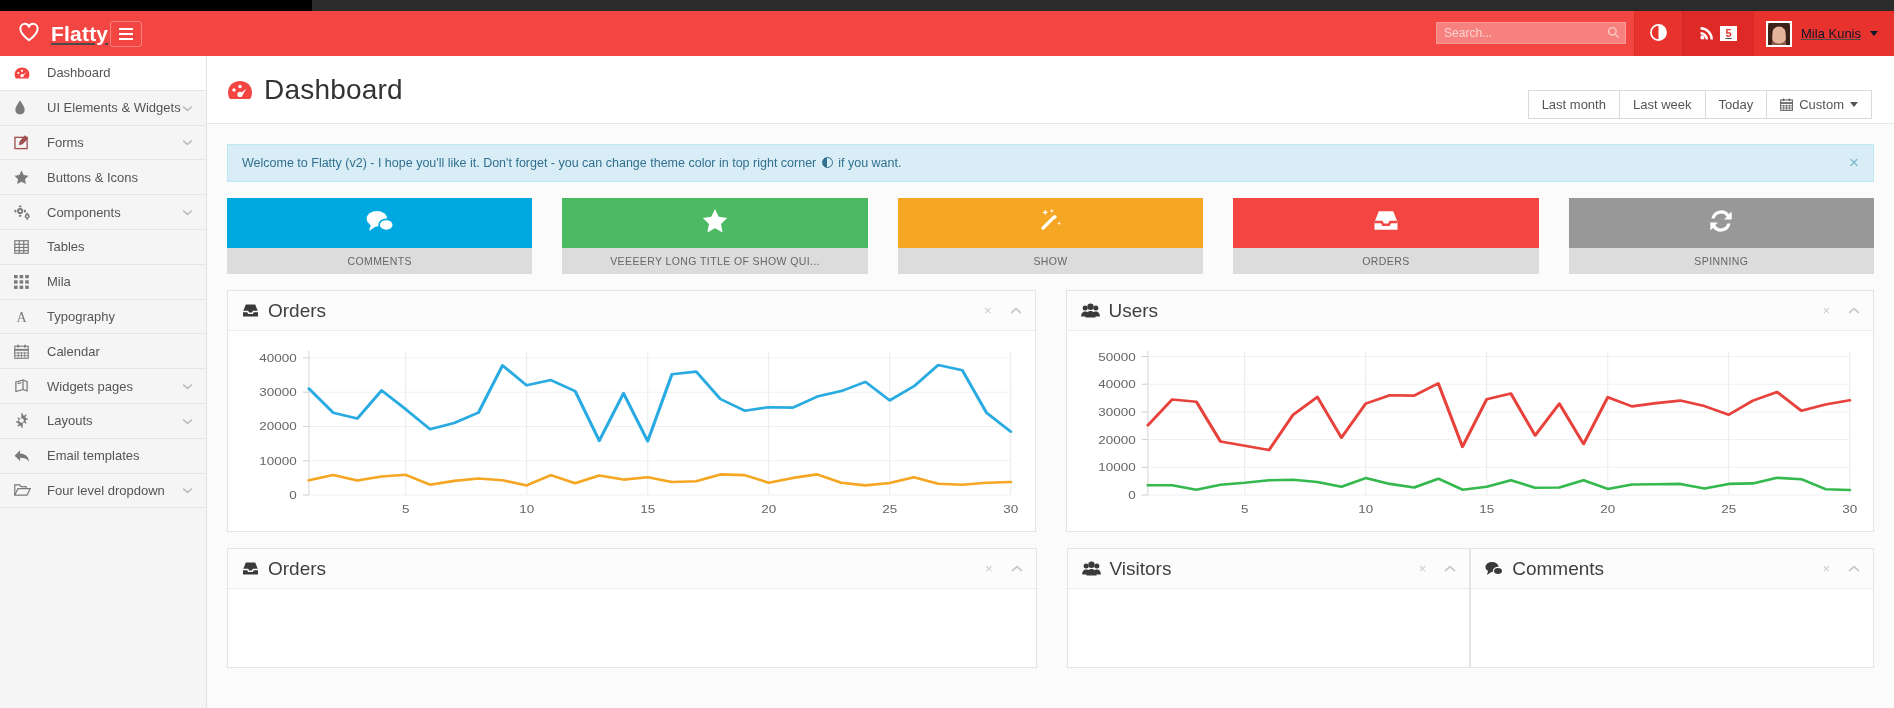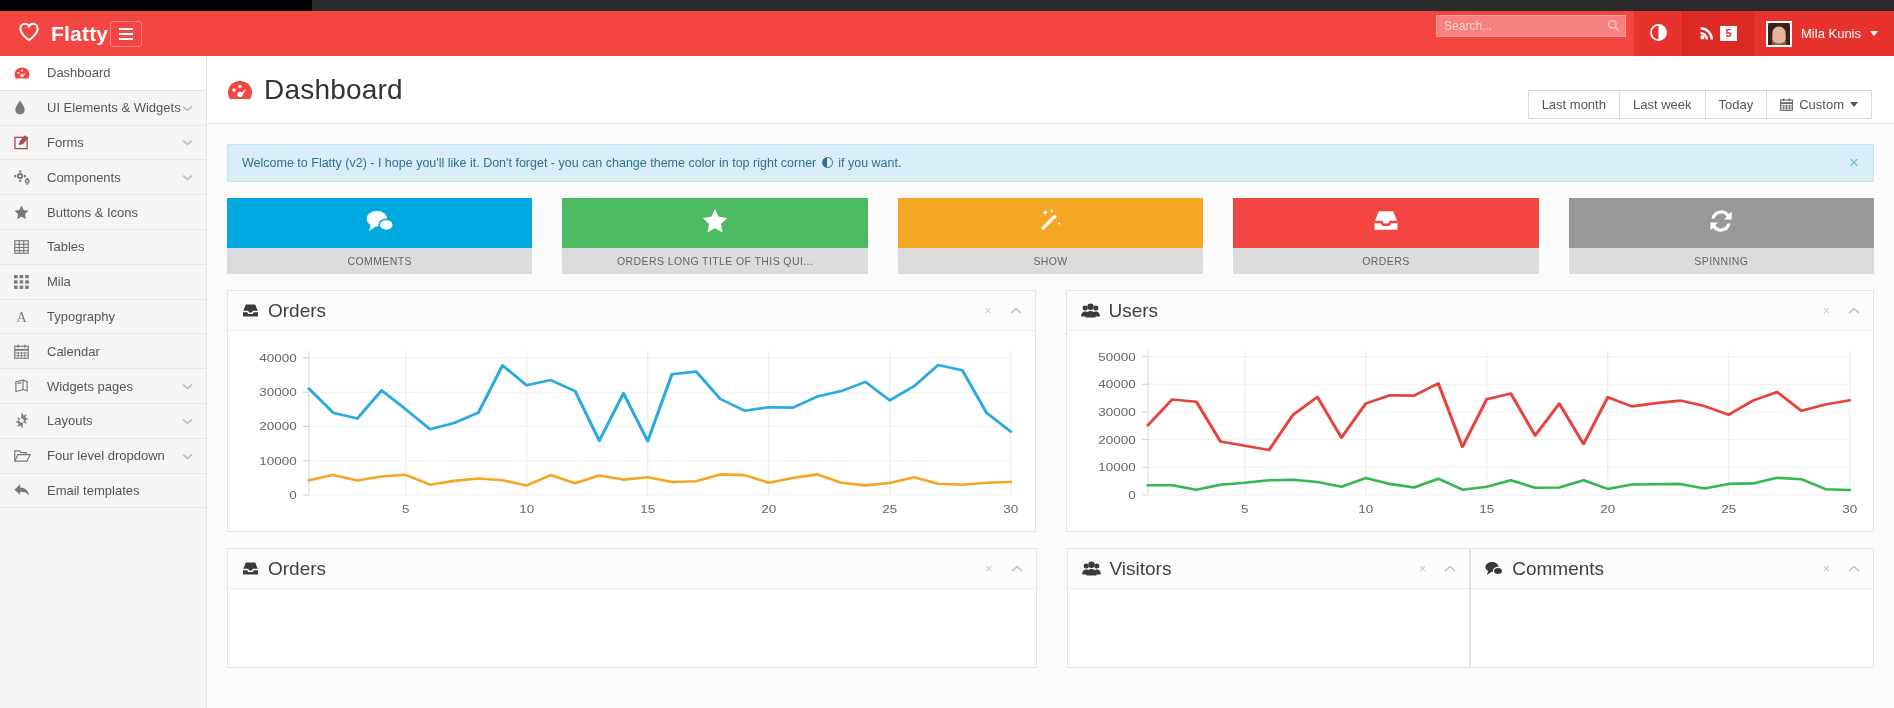--- a/index.html
+++ b/index.html
@@ -13,34 +13,35 @@
   }
   
   #browser-strip { height:11px; background:#000; display:flex; }
   #browser-strip .dark-a { width:312px; background:#000; }
   #browser-strip .dark-b { flex:1; background:#2b2b2b; }
 
   
   #navbar {
     height:45px; background:#f34541; display:flex; align-items:stretch;
     position:relative;
+    text-decoration:underline;
   }
   .brand {
     width:250px; display:flex; align-items:center; gap:11px; padding-left:18px;
     color:#fff;
   }
   .brand .heart { font-size:21px; line-height:1; }
   .brand .brand-name { font-size:21px; font-weight:bold; letter-spacing:.2px; }
   .sidebar-toggle {
     width:32px; height:26px; border:1px solid #f8817e; border-radius:3px;
     display:flex; align-items:center; justify-content:center; color:#fff;
     margin-left:6px; cursor:pointer; font-size:13px;
   }
   .nav-right { margin-left:auto; display:flex; align-items:stretch; }
-  .search-wrap { display:flex; align-items:flex-start; padding:4px 8px; }
+  .search-wrap { display:flex; align-items:flex-end; padding:12px 8px; }
   .search-box {
     position:relative; width:190px; height:22px;
     background:#f7817e; border:1px solid #f59c99;
   }
   .search-box input {
     width:100%; height:100%; background:transparent; border:0; outline:0;
     color:#fff; font-size:12px; padding:0 22px 0 7px;
     font-family:"Liberation Sans", sans-serif;
   }
   .search-box input::placeholder { color:#fcd4d2; }
@@ -53,21 +54,21 @@
     color:#fff; cursor:pointer; border-left:1px solid rgba(0,0,0,.05);
   }
   .nav-icon-btn.dark { background:#e8322d; }
   .nav-icon-btn.dark2 { background:#dd2a26; width:72px; gap:5px; }
   .badge-count {
     background:#fff; color:#e8322d; font-size:11px; font-weight:bold;
     padding:1px 5px; line-height:13px;
   }
   .user-menu {
     display:flex; align-items:center; gap:9px; padding:0 16px 0 12px;
-    background:#e8322d; color:#ffffff; cursor:pointer; font-size:13px;
+    background:#e8322d; color:#0f172a; cursor:pointer; font-size:13px;
   }
   .avatar {
     width:26px; height:26px; border:2px solid #fff; overflow:hidden;
     background:#8b5a4a; position:relative; flex:none;
   }
   .avatar .face {
     position:absolute; left:50%; top:56%; transform:translate(-50%,-50%);
     width:15px; height:17px; border-radius:50% 50% 45% 45%; background:#e5b49a;
   }
   .avatar .hair {
@@ -279,41 +280,41 @@
             <path d="M11.6 1.2 L14.2 3.8 L8.8 9.2 L6 9.9 L6.7 7.1 Z" fill="#a05050"></path>
           </svg>
         </span>
         <span class="s-label">Forms</span>
         <span class="s-chev"><svg width="11" height="7" viewBox="0 0 12 8" fill="none" stroke="currentColor" stroke-width="1.8">
             <polyline points="1,1.8 6,6.2 11,1.8"></polyline>
           </svg></span>
       </div>
       <div class="side-item">
         <span class="s-ico">
+          <svg width="15" height="15" viewBox="0 0 16 16" fill="currentColor">
+            <path d="M8 0.6 L10.3 5.4 L15.5 6.1 L11.7 9.8 L12.7 15 L8 12.5 L3.3 15 L4.3 9.8 L0.5 6.1 L5.7 5.4 Z"></path>
+          </svg>
+        </span>
+        <span class="s-label">Buttons &amp; Icons</span>
+      </div>
+      <div class="side-item">
+        <span class="s-ico">
           <svg width="17" height="15" viewBox="0 0 18 16" fill="currentColor">
             <circle cx="6.5" cy="6.5" r="3.3"></circle>
             <circle cx="6.5" cy="6.5" r="1.3" fill="#f5f5f5"></circle>
             <path d="M5.4 0.4h2.2l.3 2h-2.8zM5.4 12.6h2.2l.3-2h-2.8zM0.4 5.4v2.2l2 .3v-2.8zM12.6 5.4v2.2l-2 .3v-2.8z"></path>
             <circle cx="14" cy="12" r="2.6"></circle>
             <circle cx="14" cy="12" r="1" fill="#f5f5f5"></circle>
             <path d="M13.2 8.2h1.6l.2 1.4h-2zM13.2 15.8h1.6l.2-1.4h-2z"></path>
           </svg>
         </span>
         <span class="s-label">Components</span>
         <span class="s-chev"><svg width="11" height="7" viewBox="0 0 12 8" fill="none" stroke="currentColor" stroke-width="1.8">
             <polyline points="1,1.8 6,6.2 11,1.8"></polyline>
           </svg></span>
-      </div>
-      <div class="side-item">
-        <span class="s-ico">
-          <svg width="15" height="15" viewBox="0 0 16 16" fill="currentColor">
-            <path d="M8 0.6 L10.3 5.4 L15.5 6.1 L11.7 9.8 L12.7 15 L8 12.5 L3.3 15 L4.3 9.8 L0.5 6.1 L5.7 5.4 Z"></path>
-          </svg>
-        </span>
-        <span class="s-label">Buttons &amp; Icons</span>
       </div>
       <div class="side-item">
         <span class="s-ico">
           <svg width="15" height="14" viewBox="0 0 16 15" fill="none" stroke="currentColor" stroke-width="1.25">
             <rect x="0.8" y="0.8" width="14.4" height="13.4"></rect>
             <line x1="0.8" y1="4.6" x2="15.2" y2="4.6"></line>
             <line x1="0.8" y1="8" x2="15.2" y2="8"></line>
             <line x1="0.8" y1="11.4" x2="15.2" y2="11.4"></line>
             <line x1="5.6" y1="0.8" x2="5.6" y2="14.2"></line>
             <line x1="10.4" y1="0.8" x2="10.4" y2="14.2"></line>
@@ -381,37 +382,37 @@
             <circle cx="8" cy="8" r="2.5" fill="#f5f5f5"></circle>
           </svg>
         </span>
         <span class="s-label">Layouts</span>
         <span class="s-chev"><svg width="11" height="7" viewBox="0 0 12 8" fill="none" stroke="currentColor" stroke-width="1.8">
             <polyline points="1,1.8 6,6.2 11,1.8"></polyline>
           </svg></span>
       </div>
       <div class="side-item">
         <span class="s-ico">
+          <svg width="16" height="14" viewBox="0 0 17 14" fill="currentColor">
+            <path d="M6.5 1 L6.5 4.4 C11.4 4.6 15.4 7 16 13 C13.8 9.8 10.6 8.8 6.5 8.8 L6.5 12.4 L0.6 6.7 Z"></path>
+          </svg>
+        </span>
+        <span class="s-label">Email templates</span>
+      </div>
+      <div class="side-item">
+        <span class="s-ico">
           <svg width="17" height="14" viewBox="0 0 18 14" fill="none" stroke="currentColor" stroke-width="1.3">
             <path d="M0.8 12.4 L0.8 1.6 L6 1.6 L7.4 3.4 L12.8 3.4 L12.8 5.6"></path>
             <path d="M0.8 12.4 L4.2 5.6 L17.2 5.6 L13.8 12.4 Z"></path>
           </svg>
         </span>
         <span class="s-label">Four level dropdown</span>
         <span class="s-chev"><svg width="11" height="7" viewBox="0 0 12 8" fill="none" stroke="currentColor" stroke-width="1.8">
             <polyline points="1,1.8 6,6.2 11,1.8"></polyline>
           </svg></span>
-      </div>
-      <div class="side-item">
-        <span class="s-ico">
-          <svg width="16" height="14" viewBox="0 0 17 14" fill="currentColor">
-            <path d="M6.5 1 L6.5 4.4 C11.4 4.6 15.4 7 16 13 C13.8 9.8 10.6 8.8 6.5 8.8 L6.5 12.4 L0.6 6.7 Z"></path>
-          </svg>
-        </span>
-        <span class="s-label">Email templates</span>
       </div>
     </div>
 
   <div id="content">
 
     <div id="page-head">
       <span class="ph-icon">
         <svg width="26" height="22" viewBox="0 0 26 22" fill="#f34541">
           <path d="M13 2 C6 2 1 7 1 13.5 C1 16 1.7 18.2 3 20 L23 20 C24.3 18.2 25 16 25 13.5 C25 7 20 2 13 2 Z"></path>
           <circle cx="7" cy="11" r="1.7" fill="#fff"></circle>
@@ -468,21 +469,21 @@
               </svg></span>
           </div>
           <div class="tile-bottom">COMMENTS</div>
         </div>
         <div class="tile">
           <div class="tile-top" style="background:#4cb963">
             <span><svg width="26" height="26" viewBox="0 0 16 16" fill="#fff">
                 <path d="M8 0.6 L10.3 5.4 L15.5 6.1 L11.7 9.8 L12.7 15 L8 12.5 L3.3 15 L4.3 9.8 L0.5 6.1 L5.7 5.4 Z"></path>
               </svg></span>
           </div>
-          <div class="tile-bottom">ORDERS LONG TITLE OF THIS QUI...</div>
+          <div class="tile-bottom">VEEEERY LONG TITLE OF SHOW QUI...</div>
         </div>
         <div class="tile">
           <div class="tile-top" style="background:#f5a623">
             <span><svg width="26" height="26" viewBox="0 0 18 18" fill="#fff">
                 <path d="M2 15.4 L10.6 6.8 L12.2 8.4 L3.6 17 Z" transform="translate(0,-1.6)"></path>
                 <path d="M11.6 4.6 L13.2 6.2 L11.8 7.6 L10.2 6 Z"></path>
                 <path d="M5 1 l.6 1.5 1.5.6 -1.5.6 -.6 1.5 -.6 -1.5 -1.5 -.6 1.5 -.6z"></path>
                 <path d="M9.6 0.6 l.4 1 1 .4 -1 .4 -.4 1 -.4 -1 -1 -.4 1 -.4z"></path>
                 <path d="M14.6 9.4 l.35.9.9.35 -.9.35 -.35.9 -.35 -.9 -.9 -.35.9 -.35z"></path>
               </svg></span>

